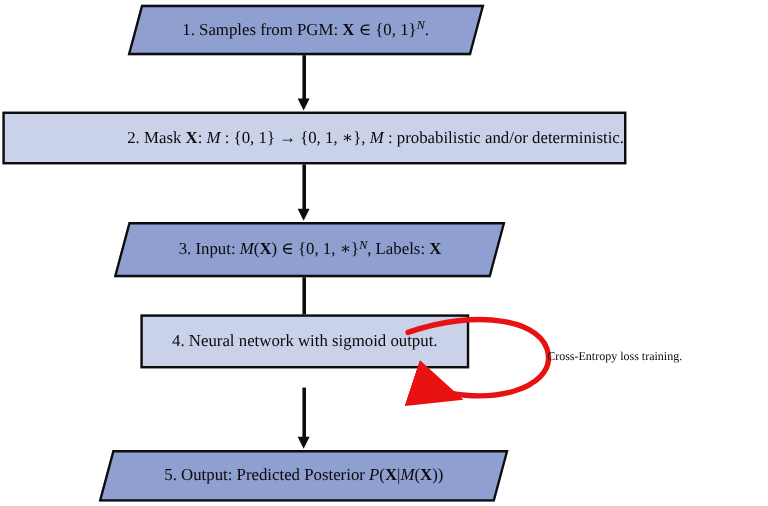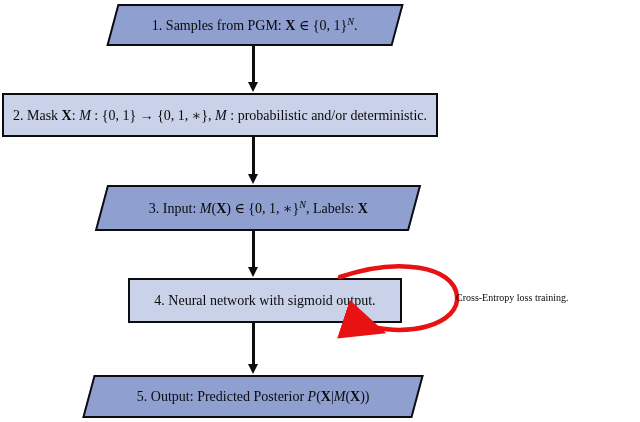--- a/index.html
+++ b/index.html
@@ -17,23 +17,23 @@
     border:2px solid #0d0d0d;
     display:flex;align-items:center;justify-content:center;
     font-size:14px;
     white-space:nowrap;
   }
   .para{background:var(--para-fill);transform:skewX(-15deg);transform-origin:center;}
   .rect{background:var(--rect-fill);}
   .para .label{transform:skewX(15deg);}
   .label{display:inline-block;}
   .n1{left:112px;top:4px;width:286px;height:42px;}
-  .n2{left:2px;top:93px;width:436px;height:44px;}
+  .n2{left:2px;top:93px;width:520px;height:44px;justify-content:flex-end;}
   .n3{left:101px;top:185px;width:314px;height:46px;}
-  .n4{left:117px;top:278px;width:274px;height:45px;margin-left:11px;}
+  .n4{left:117px;top:262px;width:274px;height:45px;}
   .n5{left:88px;top:375px;width:330px;height:43px;}
   .seg-r{font-style:normal;}
   .seg-i{font-style:italic;}
   .seg-b{font-weight:bold;}
   .seg-supi{font-style:italic;font-size:0.72em;vertical-align:0.45em;line-height:0;}
   .arrow{position:absolute;width:0;height:0;}
   .shaft{position:absolute;left:252px;width:3px;background:var(--line-color);}
   .head{position:absolute;left:248px;width:0;height:0;
         border-left:5.5px solid transparent;border-right:5.5px solid transparent;
         border-top:10px solid var(--line-color);}

